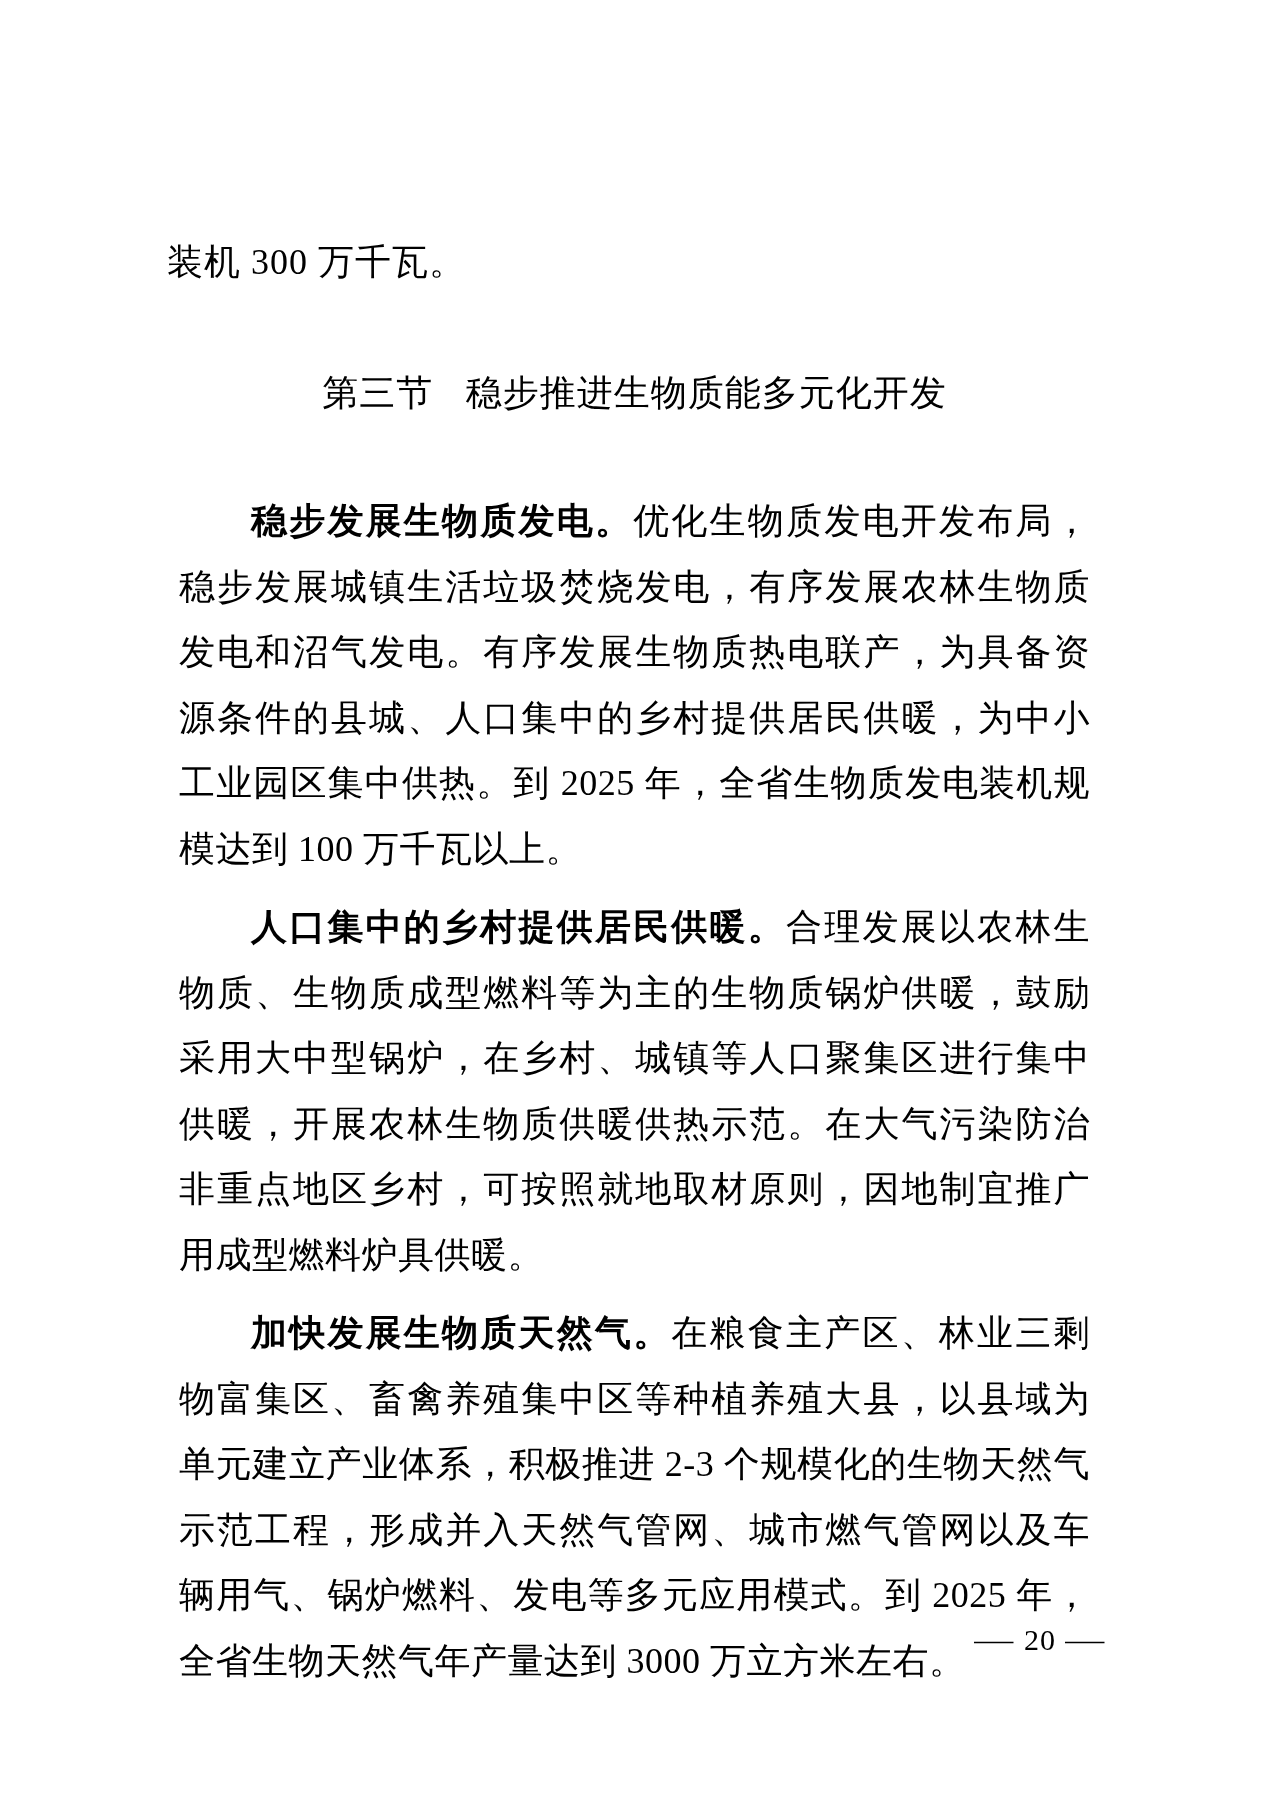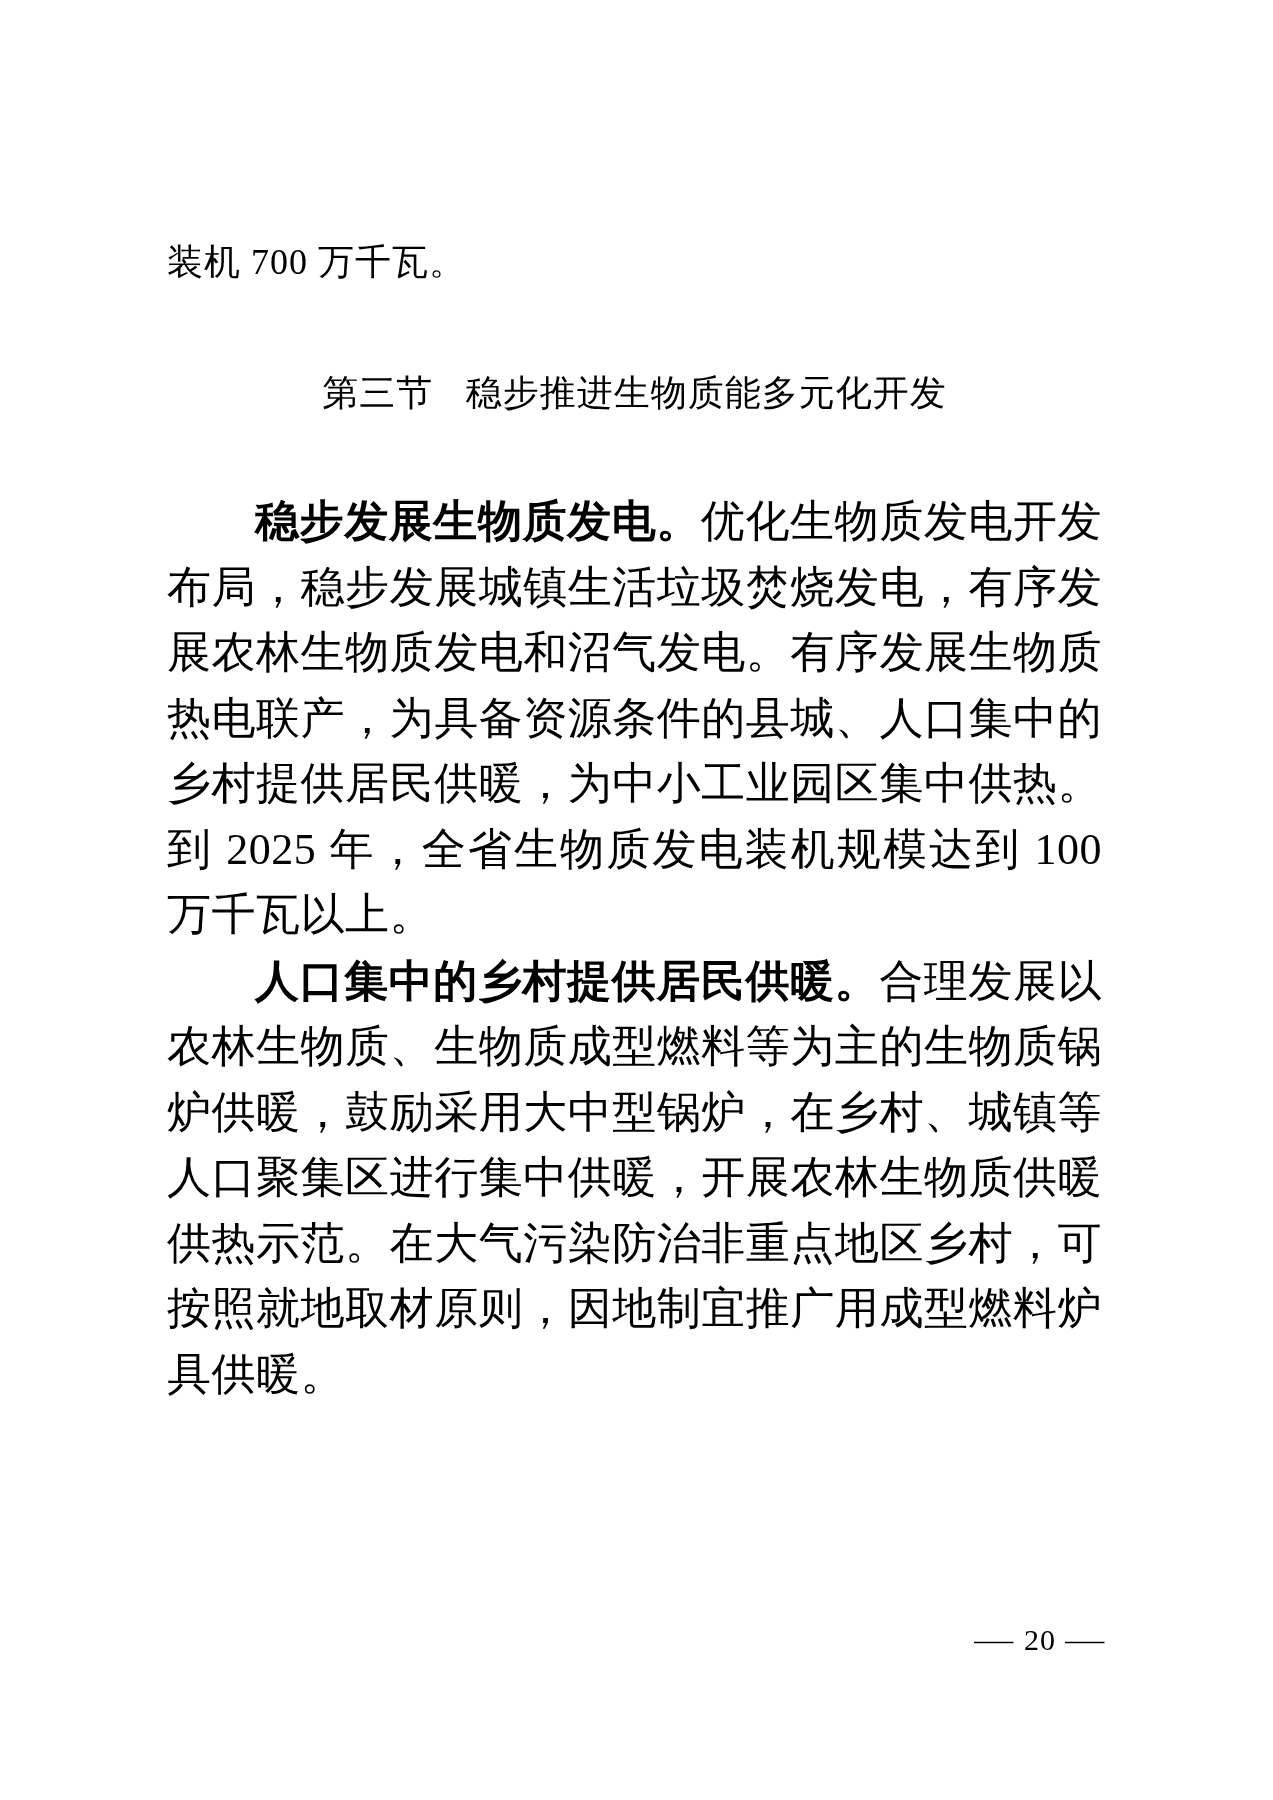--- a/index.html
+++ b/index.html
@@ -35,22 +35,22 @@
     line-height: 65px;
     font-weight: 400;
     text-align: center;
     font-family: "Liberation Sans", "DejaVu Sans", sans-serif;
     letter-spacing: 1px;
   }
   .section-heading .sec-num {
     margin-right: 0.9em;
   }
   .body-para {
-    margin: 0;
-    font-size: 44px;
+    margin: 12px;
+    font-size: 36px;
     line-height: 65.5px;
     text-align: justify;
     text-justify: inter-ideograph;
     text-indent: 2em;
     letter-spacing: 0.5px;
   }
   .body-para.first {
     margin-top: 63px;
   }
   .body-para .lead {
@@ -72,29 +72,30 @@
     transform: scaleX(1.3);
     display: inline-block;
   }
 </style>
 </head>
 <body>
 
 <div class="page">
   <div class="content">
 
-    <p class="continuation">装机 700 万千瓦。</p>
+    <p class="continuation">装机 300 万千瓦。</p>
 
     <h2 class="section-heading">
       <span class="sec-num">第三节</span><span>稳步推进生物质能多元化开发</span>
     </h2>
 
     <p class="body-para first"><span class="lead">稳步发展生物质发电。</span><span>优化生物质发电开发布局，稳步发展城镇生活垃圾焚烧发电，有序发展农林生物质发电和沼气发电。有序发展生物质热电联产，为具备资源条件的县城、人口集中的乡村提供居民供暖，为中小工业园区集中供热。到 2025 年，全省生物质发电装机规模达到 100 万千瓦以上。</span></p>
 
     <p class="body-para"><span class="lead">人口集中的乡村提供居民供暖。</span><span>合理发展以农林生物质、生物质成型燃料等为主的生物质锅炉供暖，鼓励采用大中型锅炉，在乡村、城镇等人口聚集区进行集中供暖，开展农林生物质供暖供热示范。在大气污染防治非重点地区乡村，可按照就地取材原则，因地制宜推广用成型燃料炉具供暖。</span></p>
 
+    <p class="body-para"><span class="lead">加快发展生物质天然气。</span><span>在粮食主产区、林业三剩物富集区、畜禽养殖集中区等种植养殖大县，以县域为单元建立产业体系，积极推进 2-3 个规模化的生物天然气示范工程，形成并入天然气管网、城市燃气管网以及车辆用气、锅炉燃料、发电等多元应用模式。到 2025 年，全省生物天然气年产量达到 3000 万立方米左右。</span></p>
 
   </div>
 
   <div class="footer">
     <span class="dash">—</span><span class="page-num">20</span><span class="dash">—</span>
   </div>
 </div>
 
 </body></html>

